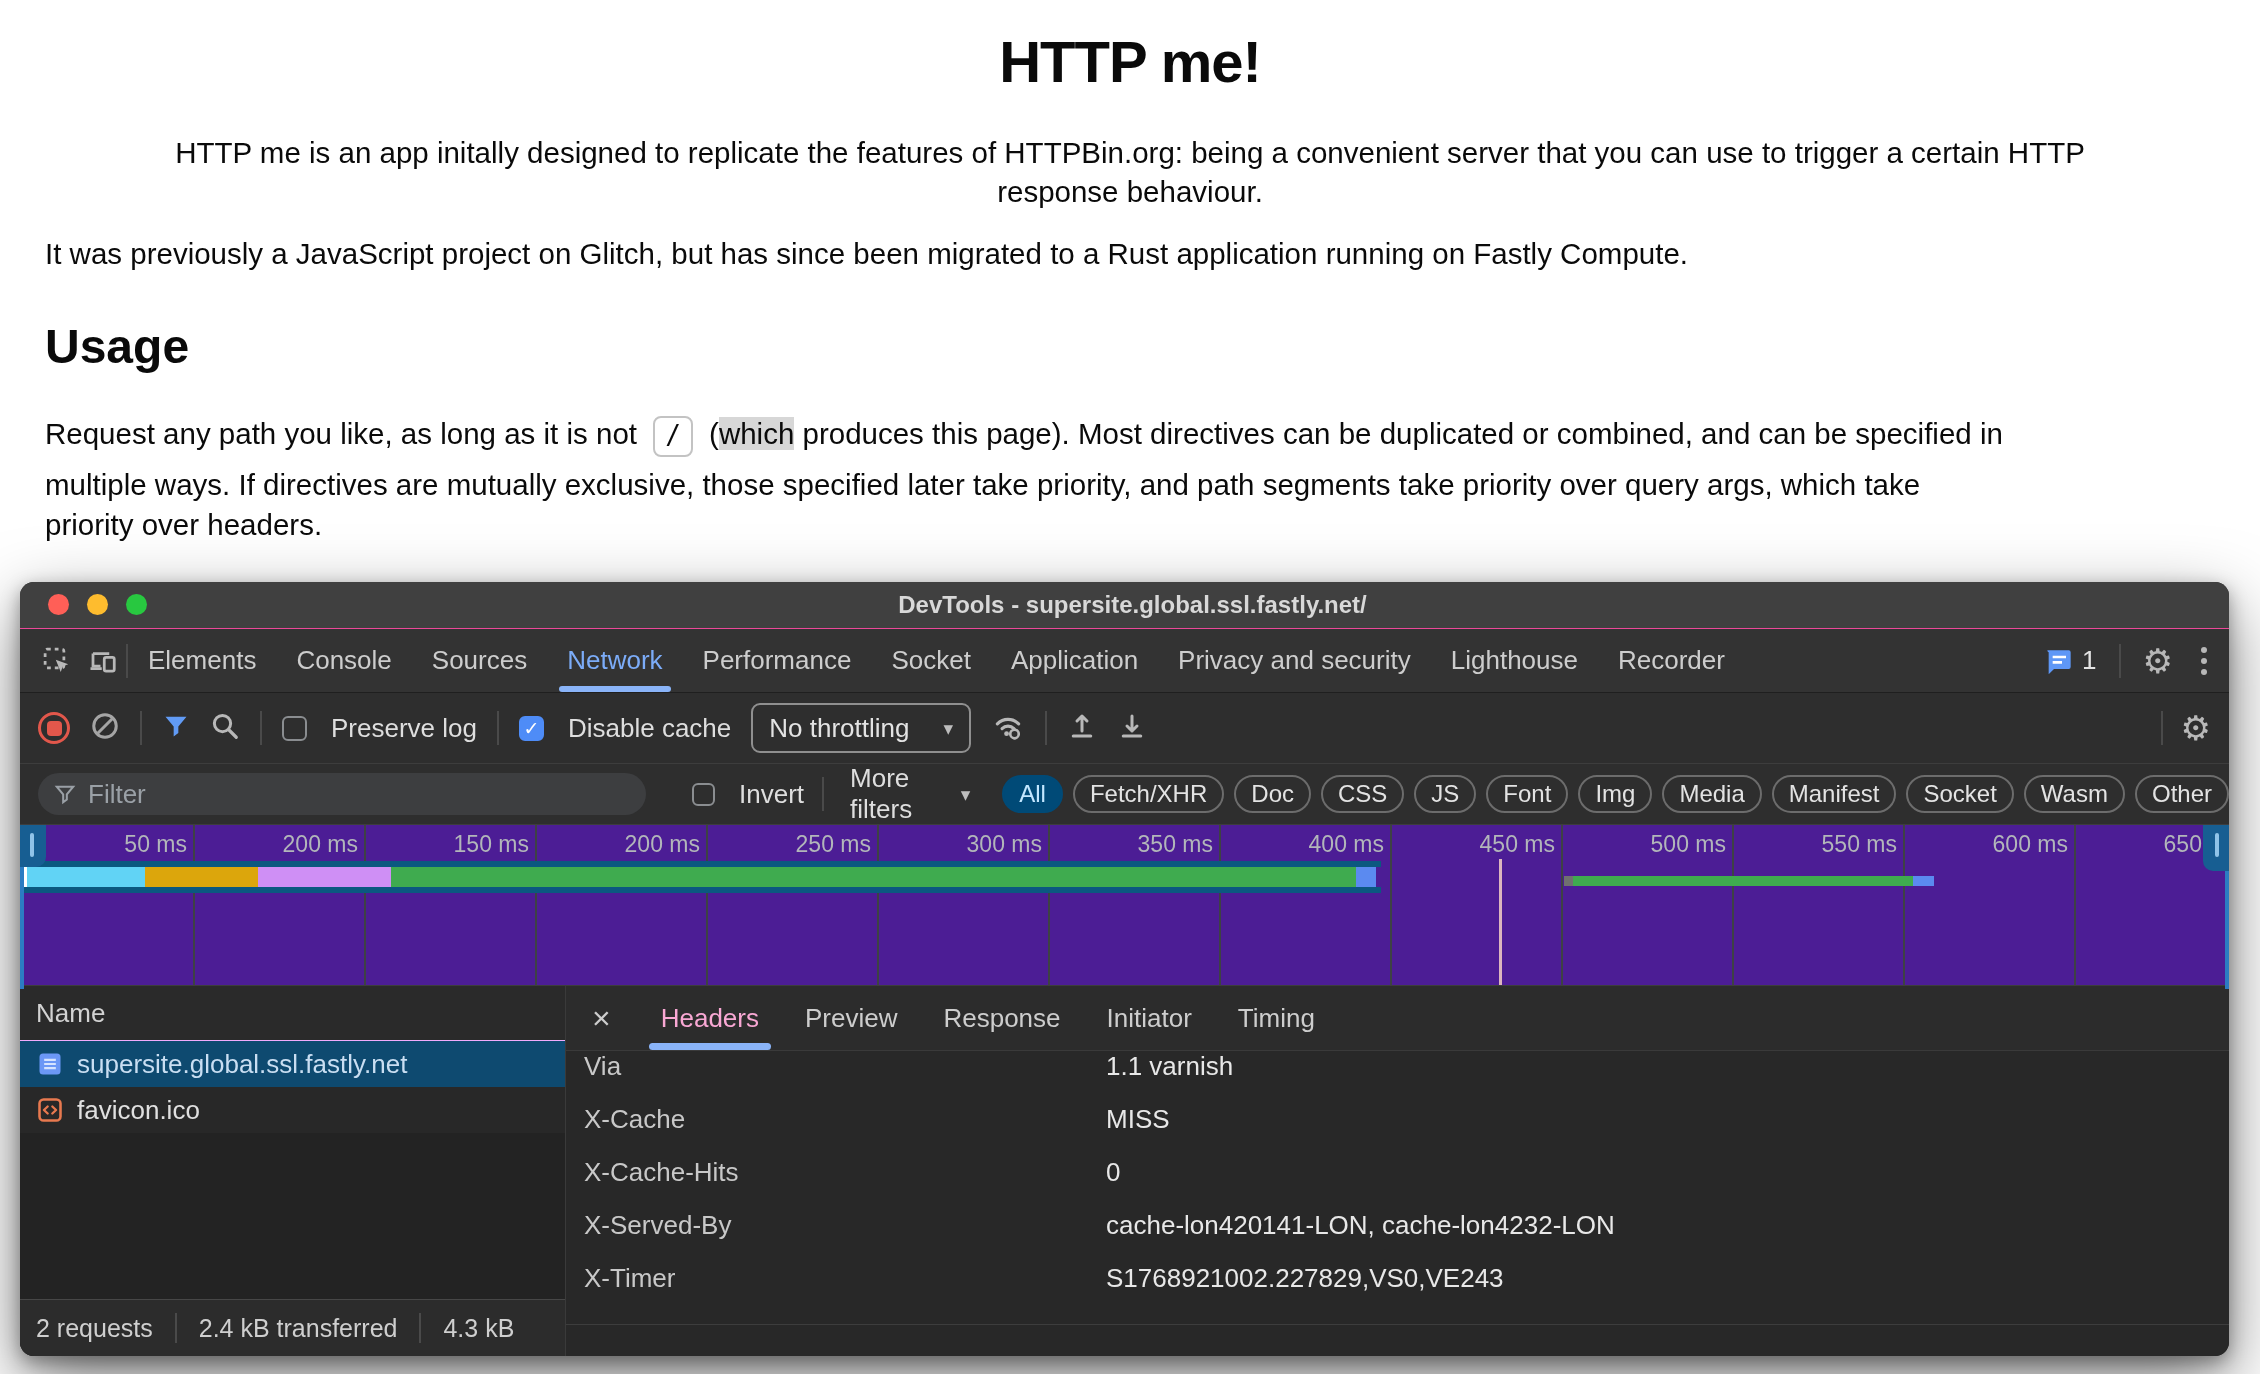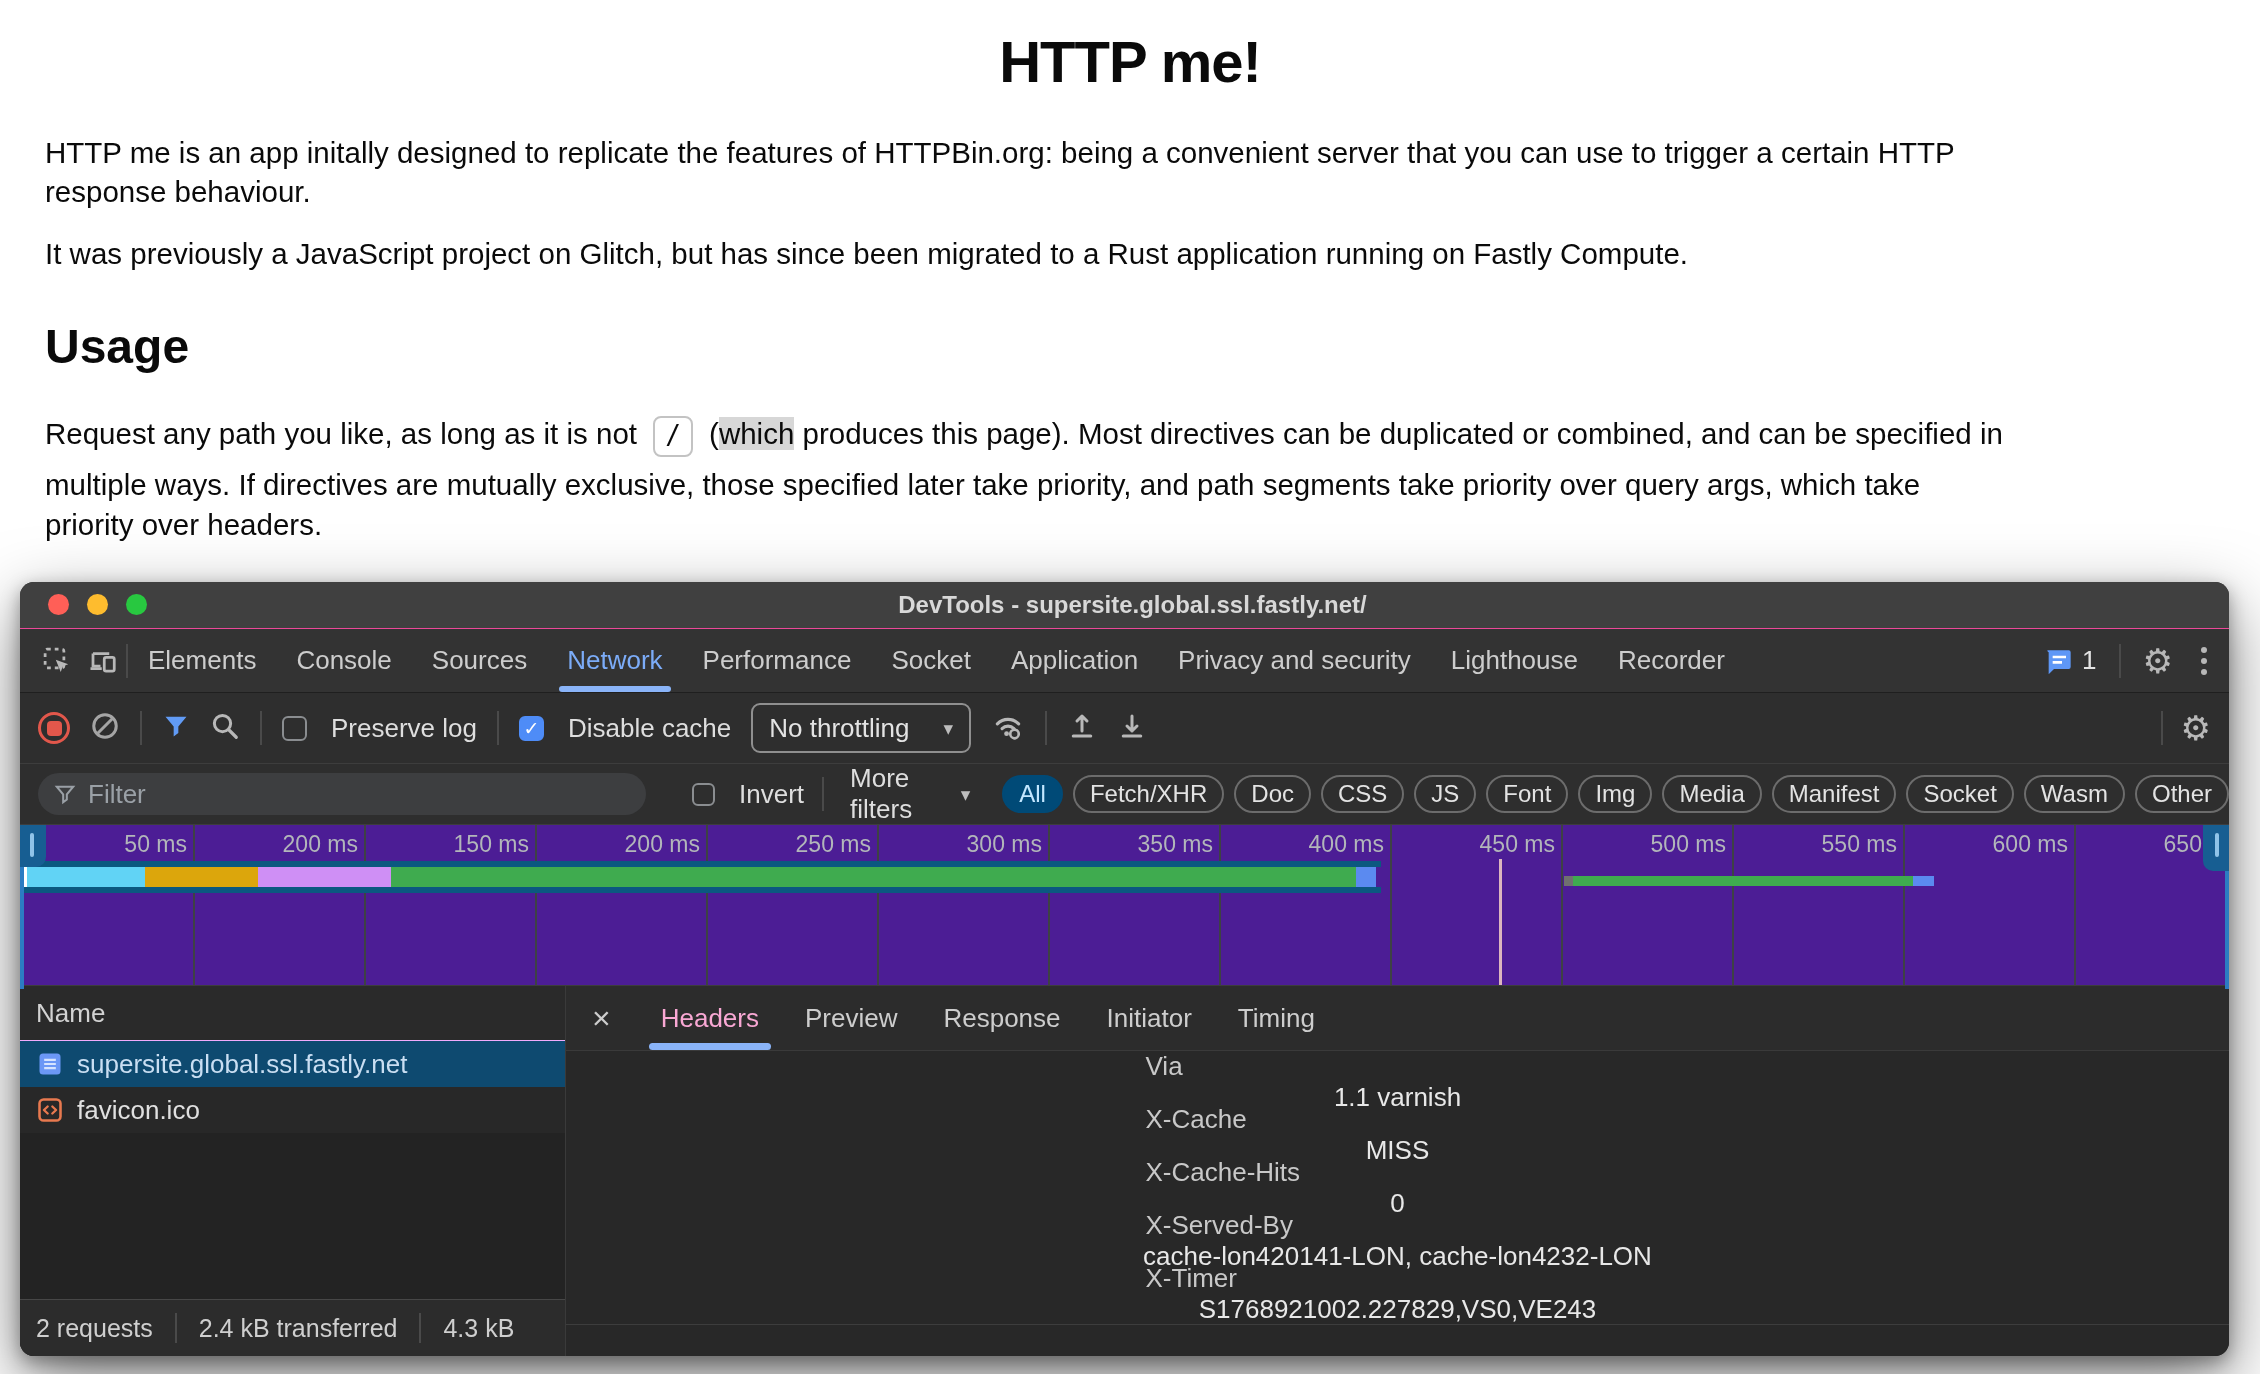--- a/index.html
+++ b/index.html
@@ -3,21 +3,21 @@
 <meta charset="utf-8">
 <style>
   html,body{margin:0;padding:0;background:#fff;}
   #canvas{position:relative;width:2260px;height:1374px;background:#fff;overflow:hidden;
           font-family:"Liberation Sans",sans-serif;}
 
   
   .doc{position:absolute;left:0;top:0;width:2260px;color:#0a0a0a;}
   .doc h1{margin:28px 0 0;text-align:center;font-size:58px;font-weight:bold;letter-spacing:-1px;}
   .docpad{padding:0 45px;}
-  .p1{margin-top:38px;font-size:29.5px;line-height:39px;}
+  .p1{margin-top:38px;font-size:29.5px;line-height:39px;text-align:center;}
   .p2{margin-top:23px;font-size:29.5px;line-height:39px;}
   .h2{margin-top:46px;font-size:48px;font-weight:bold;}
   .p3{margin-top:40px;font-size:29.5px;line-height:40px;}
   .p3 .l2{margin-top:8px;}
   .kbd{display:inline-block;border:2px solid #c3c3c3;border-radius:8px;padding:0 10px 3px;margin:0 8px;
        font-family:"DejaVu Sans Mono",monospace;font-size:26px;background:#fff;line-height:34px;}
   .hl{background:#d7d7d7;}
 
   
   #window{position:absolute;left:20px;top:582px;width:2209px;height:774px;border-radius:14px;
@@ -90,21 +90,21 @@
           display:flex;align-items:center;padding-left:16px;gap:22px;font-size:25px;color:#cfcfcf;white-space:nowrap;}
   .sdiv{width:2px;height:30px;background:#4a4a4a;flex:none;}
 
   #detail{position:absolute;left:546px;top:404px;right:0;bottom:0;background:#282828;}
   .dtabs{height:64px;background:#2c2c2c;border-bottom:1px solid #3a3a3a;display:flex;align-items:center;
          padding-left:22px;gap:46px;}
   .closex{font-size:32px;color:#cdcdcd;line-height:1;padding:0 4px;}
   .dtab{font-size:26px;color:#cdcdcd;height:100%;display:flex;align-items:center;position:relative;}
   .dtab.sel{color:#f9a8d4;}
   .dtab.sel::after{content:"";position:absolute;left:-12px;right:-12px;bottom:0;height:7px;border-radius:5px;background:#8ab4f8;}
-  .hdr-row{height:53px;display:flex;align-items:center;flex-direction:column;}
+  .hdr-row{height:53px;display:flex;}
   .hdr-key{width:522px;padding-left:18px;font-size:26px;color:#c8c8c8;flex:none;}
   .hdr-val{font-size:26px;color:#e8e8e8;white-space:nowrap;}
   #hdr-divider{height:1px;background:#3d3d3d;margin-top:8px;}
 </style>
 </head>
 <body>
 
 <div id="canvas">
 
   <div class="doc">

